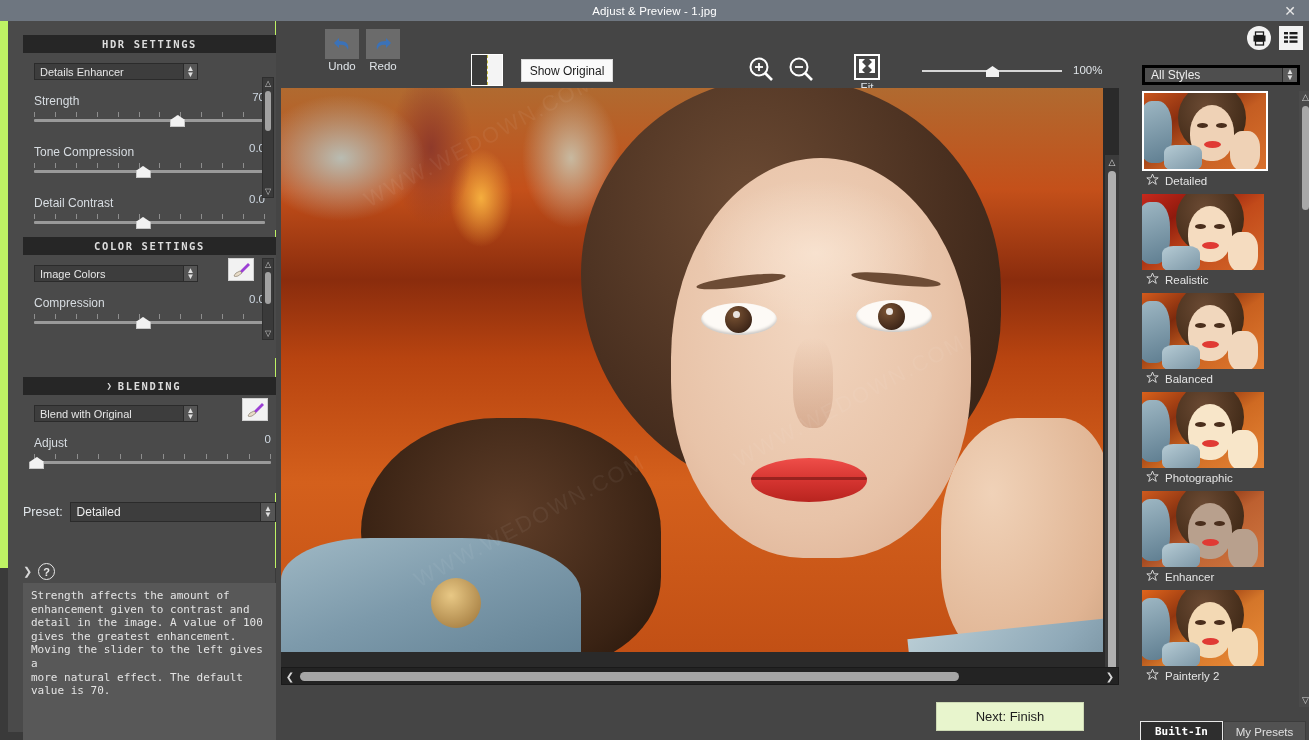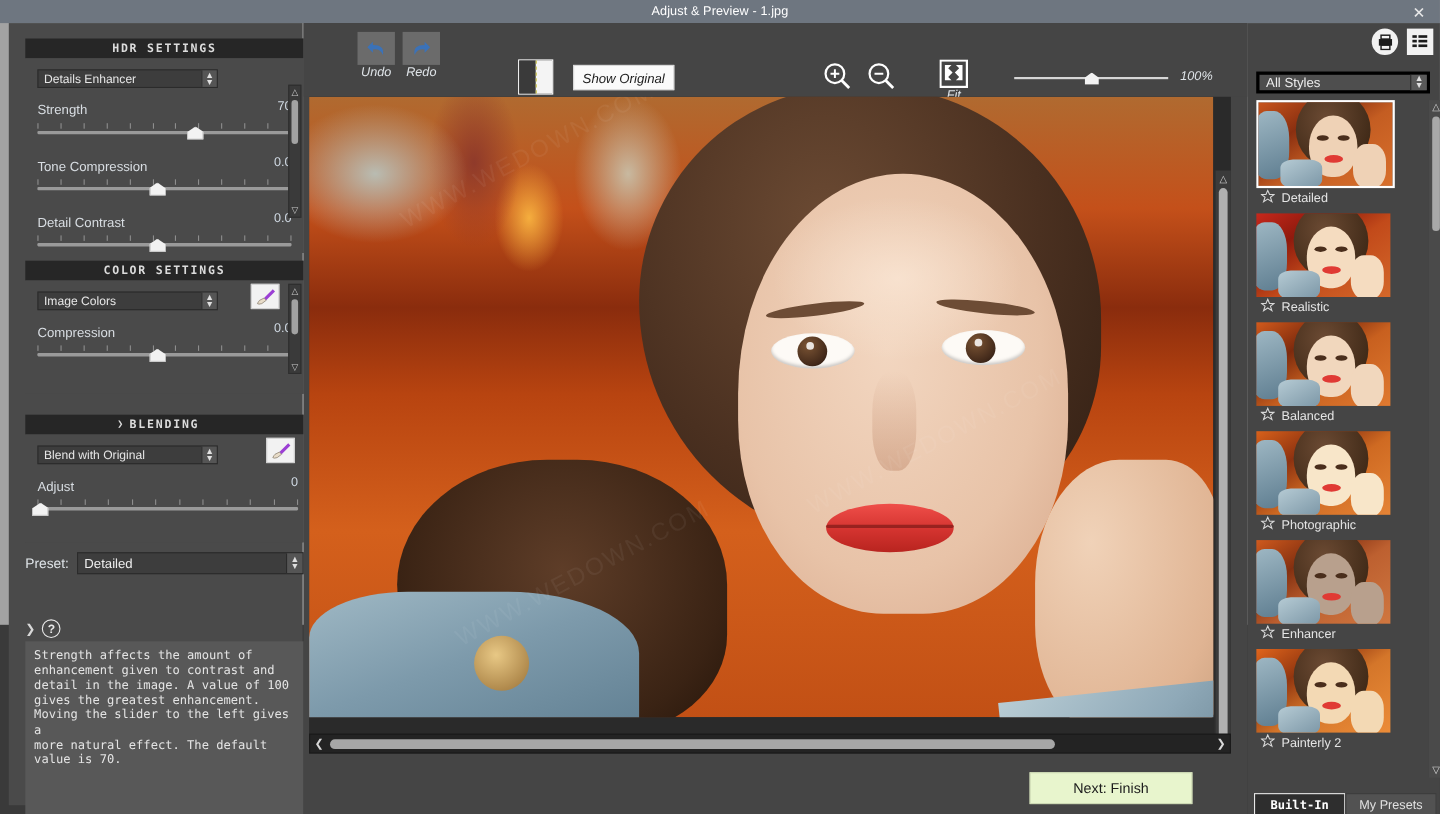--- a/index.html
+++ b/index.html
@@ -3,21 +3,21 @@
 <meta charset="utf-8">
 <style>
   * { box-sizing: border-box; margin: 0; padding: 0; }
   html, body {
     width: 1309px; height: 740px;
     overflow: hidden;
     background: #3a3a3a;
     font-family: "Liberation Sans", sans-serif;
     -webkit-font-smoothing: antialiased;
   }
-  .app { position: relative; width: 1309px; height: 568px; background: #a3a3a3; }
+  .app { position: relative; width: 1309px; height: 568px; background: #bef264; }
 
   
   .titlebar {
     position: absolute; top: 0; left: 0; width: 1309px; height: 21px;
     background: #6e7680;
     display: flex; align-items: center; justify-content: center;
   }
   .titlebar-text { color: #ffffff; font-size: 11.5px; letter-spacing: .1px; }
   .close-btn {
     position: absolute; right: 6px; top: 0; width: 26px; height: 21px;
@@ -109,21 +109,21 @@
   }
   .help-box {
     position: absolute; left: 15px; top: 562px; width: 253px; height: 158px;
     background: #585858; padding: 6px 8px;
     color: #e4e4e4; font-family: "DejaVu Sans Mono", monospace;
     font-size: 11px; line-height: 13.6px; white-space: pre-wrap;
   }
 
   
   .center { position: absolute; left: 276px; top: 21px; width: 858px; height: 719px; background: #454545; }
-  .toolbar { position: absolute; left: 0; top: 0; width: 858px; height: 67px; background: #454545; font-style: italic; }
+  .toolbar { position: absolute; left: 0; top: 0; width: 858px; height: 67px; background: #454545; }
 
   .tool-btn { position: absolute; text-align: center; cursor: pointer; }
   .tool-btn .lbl { color: #dfe4e8; font-size: 11.5px; margin-top: 1px; display: block; }
   .arrow-icon { width: 34px; height: 30px; background: #6b6b6b; display: flex; align-items: center; justify-content: center; }
 
   .split-icon {
     position: absolute; width: 32px; height: 32px; border: 1px solid #ffffff;
     display: flex; cursor: pointer;
   }
   .split-icon .l { width: 50%; background: #3a3a3a; }

